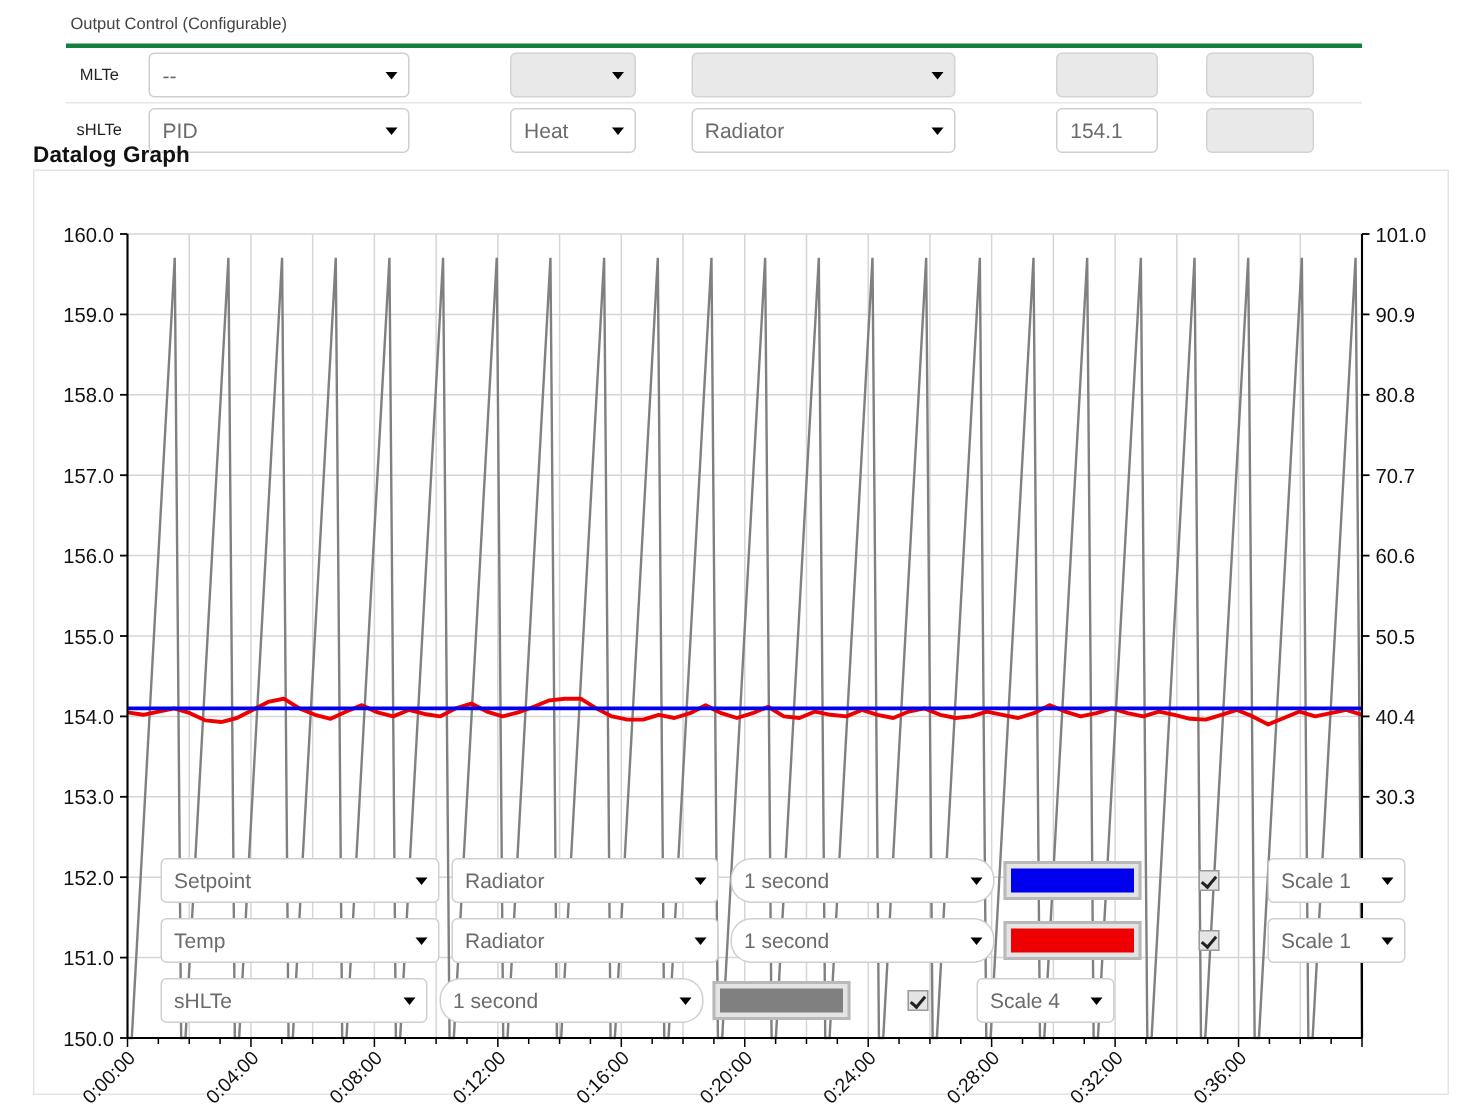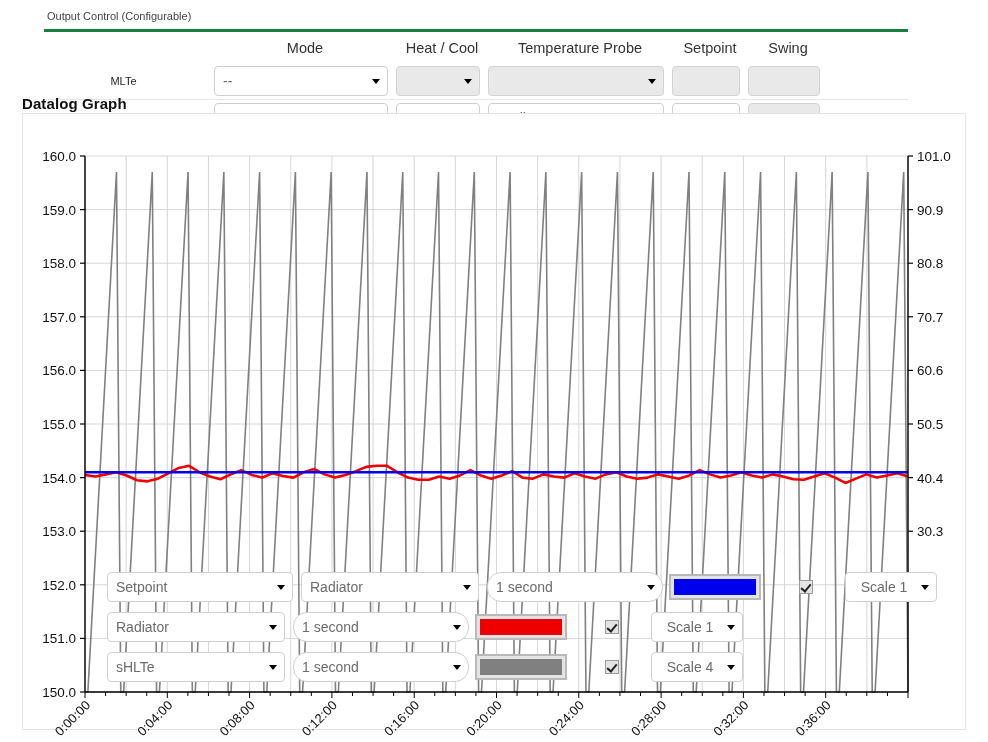--- a/index.html
+++ b/index.html
@@ -138,40 +138,31 @@
   }
   .cbox::after {
     content: "";
     position: absolute;
     left: 3px; top: 1px;
     width: 4px; height: 8px;
     border: solid #222;
     border-width: 0 2px 2px 0;
     transform: rotate(40deg);
   }
-  .s-scale { width: 92px; text-align: center; }
+  .s-scale { width: 92px; }
 </style>
 </head>
 <body>
 
 <div id="root">
 
   <div class="oc-panel">
     <div class="oc-title">Output Control (Configurable)</div>
     <table class="oc-table">
       <tbody>
-          <tr class="oc-head">
-        <th style="width:170px"></th>
-        <th style="width:182px">Mode</th>
-        <th style="width:92px">Heat / Cool</th>
-        <th style="width:184px">Temperature Probe</th>
-        <th style="width:76px">Setpoint</th>
-        <th style="width:80px">Swing</th>
-        <th></th>
-      </tr>
       <tr class="oc-row">
         <td class="oc-rowlabel">MLTe</td>
         <td class="cell-pad">
           <div class="ctl w-mode">
             <span>--</span>
             <i class="caret"></i>
           </div>
         </td>
         <td class="cell-pad">
           <div class="ctl w-hc disabled">
@@ -390,20 +381,24 @@
       <div class="s-check">
         <span class="cbox"></span>
       </div>
       <div class="ctl s-scale">
         <span>Scale 1</span>
         <i class="caret"></i>
       </div>
     </div>
 
     <div class="srow">
+      <div class="ctl s-name">
+        <span>Temp</span>
+        <i class="caret"></i>
+      </div>
       <div class="ctl s-probe">
         <span>Radiator</span>
         <i class="caret"></i>
       </div>
       <div class="ctl s-rate">
         <span>1 second</span>
         <i class="caret"></i>
       </div>
       <div class="s-color">
         <span class="swatch" id="swatch-1" style="background: rgb(238, 0, 0);"></span>

